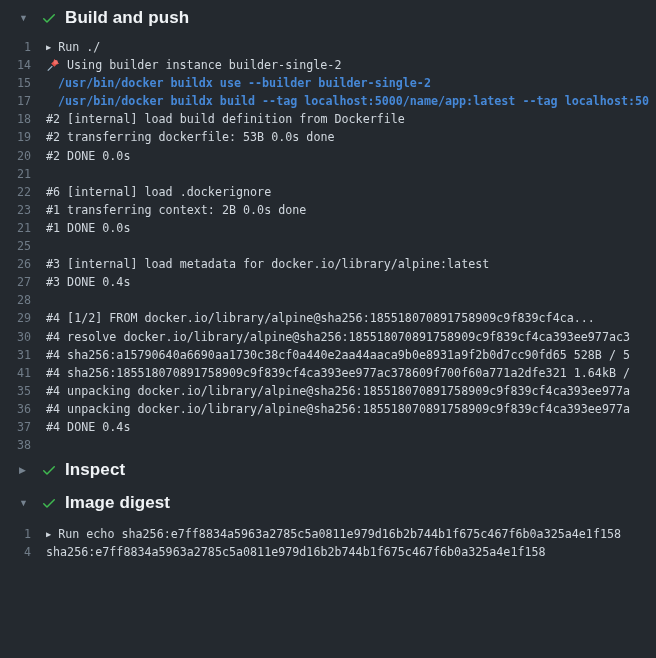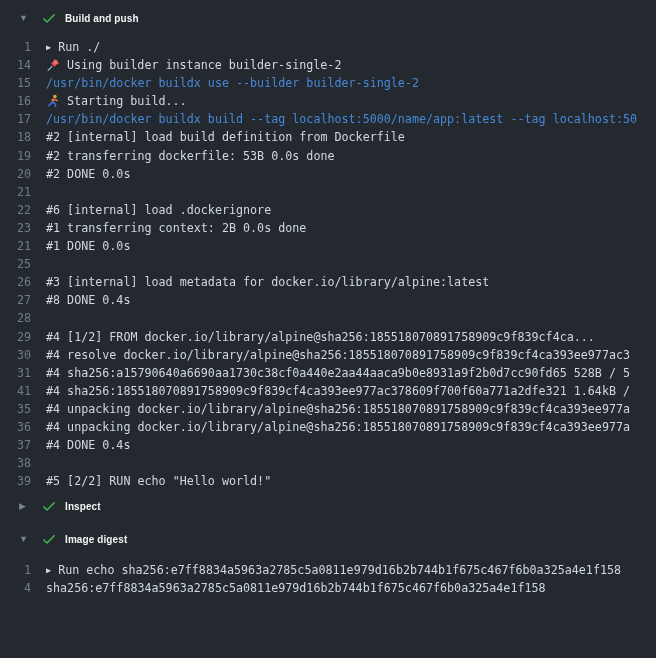--- a/index.html
+++ b/index.html
@@ -24,21 +24,21 @@
     margin-right:9px;
     line-height:1;
   }
   .sec-header .check {
     width:16px; height:16px;
     flex:none;
     margin-right:8px;
   }
   .sec-title {
     color:#f0f3f6;
-    font-size:10px;
+    font-size:17px;
     font-weight:bold;
     letter-spacing:.1px;
   }
   .rows { margin:6px 0 2px 0; }
   .rows.digest { margin-top:8px; }
   .row {
     display:flex;
     height:18.1px;
     line-height:18.1px;
     font-family:"DejaVu Sans Mono","Liberation Mono",monospace;
@@ -55,21 +55,21 @@
   }
   .txt {
     color:#d0d7de;
     overflow:hidden;
     flex:1 1 auto;
     display:flex;
     align-items:center;
     white-space:pre;
   }
   .txt .t { white-space:pre; }
-  .row.cmd .txt .t { color:#4688d7; font-weight:normal; }
+  .row.cmd .txt .t { color:#4688d7; font-weight:bold;margin-left:12px; }
   .run-tri {
     color:#d0d7de;
     font-size:8.5px;
     margin-right:7px;
     cursor:pointer;
   }
   .emoji {
     width:14px; height:14px;
     flex:none;
     margin-right:7px;
@@ -91,47 +91,40 @@
       <span class="sec-title">Build and push</span>
     </div>
     <div class="rows">
         <div class="row"><span class="num">1</span><span class="txt"><span class="run-tri">▶</span><span class="t">Run ./</span></span></div>
         <div class="row"><span class="num">14</span><span class="txt"><svg class="emoji" viewBox="0 0 14 14">
               <path d="M6.3 8.1 1.8 12.6" stroke="#9fb6c9" stroke-width="1.3" fill="none"></path>
               <path fill="#e5534b" d="M8.3.9 13.1 5.7 10.6 6.6 8.4 8.8 5.2 5.6 7.4 3.4Z"></path>
               <circle cx="9.8" cy="4.2" r="2.1" fill="#f0706a"></circle>
             </svg><span class="t">Using builder instance builder-single-2</span></span></div>
         <div class="row cmd"><span class="num">15</span><span class="txt"><span class="t">/usr/bin/docker buildx use --builder builder-single-2</span></span></div>
-        <div class="row"><span class="num">16</span><span class="txt"><svg class="emoji" viewBox="0 0 14 14">
-              <circle cx="8.9" cy="2.5" r="1.8" fill="#e8a33d"></circle>
-              <path d="M8.6 4.4 6.6 8" stroke="#e25822" stroke-width="2.3" fill="none"></path>
-              <path d="M9.3 5.4 11.6 6.9M7.6 5.3 5.4 6.3" stroke="#e8a33d" stroke-width="1.2" fill="none"></path>
-              <path d="M6.6 8 9.2 9.9 9.6 12.8M6.6 8 4 10.3 2.3 12.3" stroke="#3c6bd6" stroke-width="1.7" fill="none"></path>
-            </svg><span class="t">Starting build...</span></span></div>
         <div class="row cmd"><span class="num">17</span><span class="txt"><span class="t">/usr/bin/docker buildx build --tag localhost:5000/name/app:latest --tag localhost:50</span></span></div>
         <div class="row"><span class="num">18</span><span class="txt"><span class="t">#2 [internal] load build definition from Dockerfile</span></span></div>
         <div class="row"><span class="num">19</span><span class="txt"><span class="t">#2 transferring dockerfile: 53B 0.0s done</span></span></div>
         <div class="row"><span class="num">20</span><span class="txt"><span class="t">#2 DONE 0.0s</span></span></div>
         <div class="row"><span class="num">21</span><span class="txt"><span class="t"></span></span></div>
         <div class="row"><span class="num">22</span><span class="txt"><span class="t">#6 [internal] load .dockerignore</span></span></div>
         <div class="row"><span class="num">23</span><span class="txt"><span class="t">#1 transferring context: 2B 0.0s done</span></span></div>
         <div class="row"><span class="num">21</span><span class="txt"><span class="t">#1 DONE 0.0s</span></span></div>
         <div class="row"><span class="num">25</span><span class="txt"><span class="t"></span></span></div>
         <div class="row"><span class="num">26</span><span class="txt"><span class="t">#3 [internal] load metadata for docker.io/library/alpine:latest</span></span></div>
-        <div class="row"><span class="num">27</span><span class="txt"><span class="t">#8 DONE 0.4s</span></span></div>
+        <div class="row"><span class="num">27</span><span class="txt"><span class="t">#3 DONE 0.4s</span></span></div>
         <div class="row"><span class="num">28</span><span class="txt"><span class="t"></span></span></div>
         <div class="row"><span class="num">29</span><span class="txt"><span class="t">#4 [1/2] FROM docker.io/library/alpine@sha256:185518070891758909c9f839cf4ca...</span></span></div>
         <div class="row"><span class="num">30</span><span class="txt"><span class="t">#4 resolve docker.io/library/alpine@sha256:185518070891758909c9f839cf4ca393ee977ac3</span></span></div>
         <div class="row"><span class="num">31</span><span class="txt"><span class="t">#4 sha256:a15790640a6690aa1730c38cf0a440e2aa44aaca9b0e8931a9f2b0d7cc90fd65 528B / 5</span></span></div>
         <div class="row"><span class="num">41</span><span class="txt"><span class="t">#4 sha256:185518070891758909c9f839cf4ca393ee977ac378609f700f60a771a2dfe321 1.64kB /</span></span></div>
         <div class="row"><span class="num">35</span><span class="txt"><span class="t">#4 unpacking docker.io/library/alpine@sha256:185518070891758909c9f839cf4ca393ee977a</span></span></div>
         <div class="row"><span class="num">36</span><span class="txt"><span class="t">#4 unpacking docker.io/library/alpine@sha256:185518070891758909c9f839cf4ca393ee977a</span></span></div>
         <div class="row"><span class="num">37</span><span class="txt"><span class="t">#4 DONE 0.4s</span></span></div>
         <div class="row"><span class="num">38</span><span class="txt"><span class="t"></span></span></div>
-        <div class="row"><span class="num">39</span><span class="txt"><span class="t">#5 [2/2] RUN echo "Hello world!"</span></span></div>
       </div>
   </section>
 
   <section id="sec-inspect" class="collapsed">
     <div class="sec-header">
       <span class="tri">▶</span>
       <svg class="check" viewBox="0 0 16 16">
         <path fill="#3fb950" d="M13.78 4.22a.75.75 0 0 1 0 1.06l-7.25 7.25a.75.75 0 0 1-1.06 0L2.22 9.28a.751.751 0 0 1 .018-1.042.751.751 0 0 1 1.042-.018L6 10.94l6.72-6.72a.75.75 0 0 1 1.06 0Z"></path>
       </svg>
       <span class="sec-title">Inspect</span>

